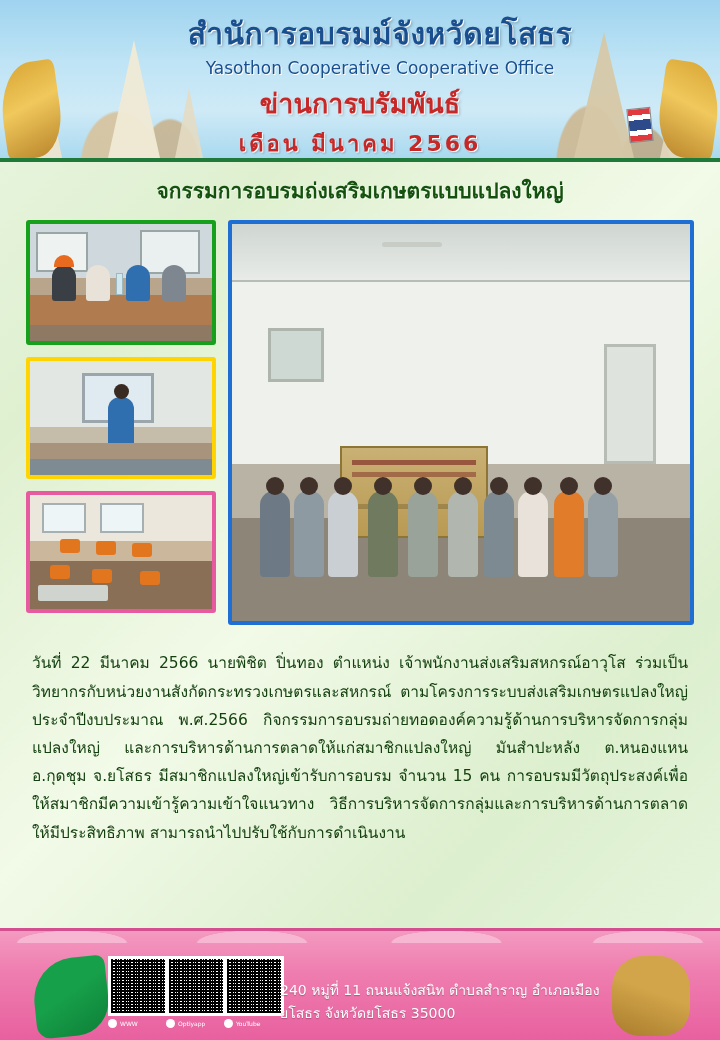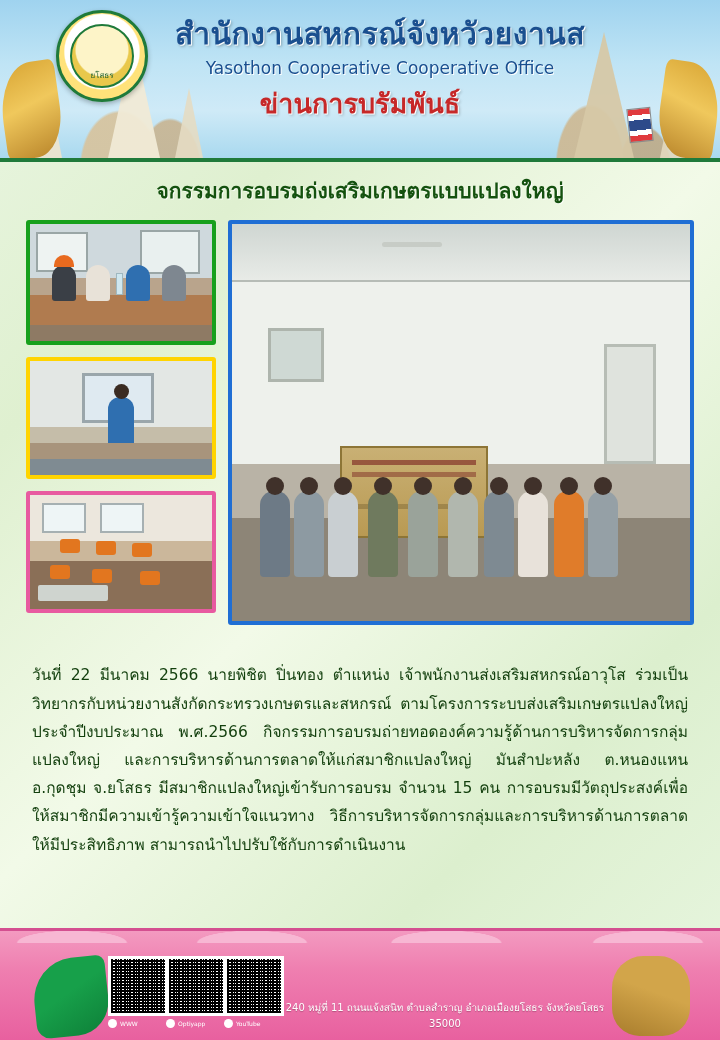--- a/index.html
+++ b/index.html
@@ -140,21 +140,21 @@
   .pb .door { position:absolute; right:34px; top:120px; width:52px; height:120px; background:#dfe3dd; border:3px solid #b7bdb5; }
   .pb .winA { position:absolute; left:36px; top:104px; width:56px; height:54px; background:#cfd9d4; border:3px solid #aeb5ad; }
   .pb .fan  { position:absolute; left:150px; top:18px; width:60px; height:5px; background:#c7ccc6; border-radius:3px; }
   .pb .ban  { position:absolute; left:108px; top:222px; width:148px; height:92px; background:linear-gradient(180deg,#c9b074,#b99a53); border:2px solid #8d7536; }
   .pb .ban::after{ content:""; position:absolute; left:10px; top:12px; right:10px; height:5px; background:rgba(120,30,30,.6); box-shadow:0 12px 0 rgba(120,30,30,.45), 0 44px 0 rgba(90,70,30,.3); }
   .pb .g  { position:absolute; bottom:44px; width:30px; height:86px; border-radius:14px 14px 4px 4px; }
   .pb .hd { position:absolute; width:18px; height:18px; border-radius:50%; background:#40312a; }
 
   
   .article {
-    margin: 36px 6px 0 6px;
+    margin: 24px 6px 0 6px;
     color: #123f0d; font-size: 15.5px; line-height: 1.82;
     text-align: justify;
   }
 
   
   .footer {
     position: absolute; left: 0; right: 0; bottom: 0; height: 112px;
     background: linear-gradient(180deg, #f39ac0 0%, #ef7fb0 35%, #e8609f 100%);
     border-top: 3px solid #d44f90;
     overflow: hidden;
@@ -183,48 +183,46 @@
     background-size: 9px 9px, 9px 9px;
     background-color: #fff;
     border: 3px solid #fff; box-sizing: content-box;
   }
   .qr-cap {
     display: flex; align-items: center; gap: 3px; margin-top: 3px;
     font-size: 6px; color: #ffffff;
   }
   .qr-dot { width: 9px; height: 9px; border-radius: 50%; background: #fff; flex: none; }
   .contact {
-    position: absolute; left: 280px; right: 110px; bottom: 8px; z-index: 3;
-    color: #ffffff; font-size: 10px; line-height: 1.6; text-align: center;
+    position: absolute; left: 280px; right: 110px; bottom: 16px; z-index: 3;
+    color: #ffffff; font-size: 14px; line-height: 1.6; text-align: left;
     text-shadow: 0 1px 1px rgba(0,0,0,.25);
   }
 </style>
 </head>
 <body>
 
 <div class="poster">
 
   <div class="header">
     <div class="spire s1"></div>
     <div class="spire s2"></div>
     <div class="spire s3"></div>
     <div class="spire s4"></div>
     <div class="spire s5"></div>
     <div class="naga-l"></div>
     <div class="naga-r"></div>
     <div class="thaiflag"></div>
 
-    <div class="logo">
-      <div class="logo-inner">ยโสธร</div>
-    </div>
 
     <div class="header-text">
-      <div class="h-title-th">สำนักงานสหกรณ์จังหวัวยงานส</div>
+      <div class="h-title-th">สำนัการอบรมม์จังหวัดยโสธร</div>
       <div class="h-title-en">Yasothon Cooperative Cooperative Office</div>
       <div class="h-sub-th">ข่านการบรัมพันธ์</div>
+      <div class="h-month">เดือน    มีนาคม   2566</div>
     </div>
   </div>
 
   <div class="body-area">
 
     <div class="topic">
       <div>จกรรมการอบรมถ่งเสริมเกษตรแบบแปลงใหญ่</div>
     </div>
 
     <div class="photos">

